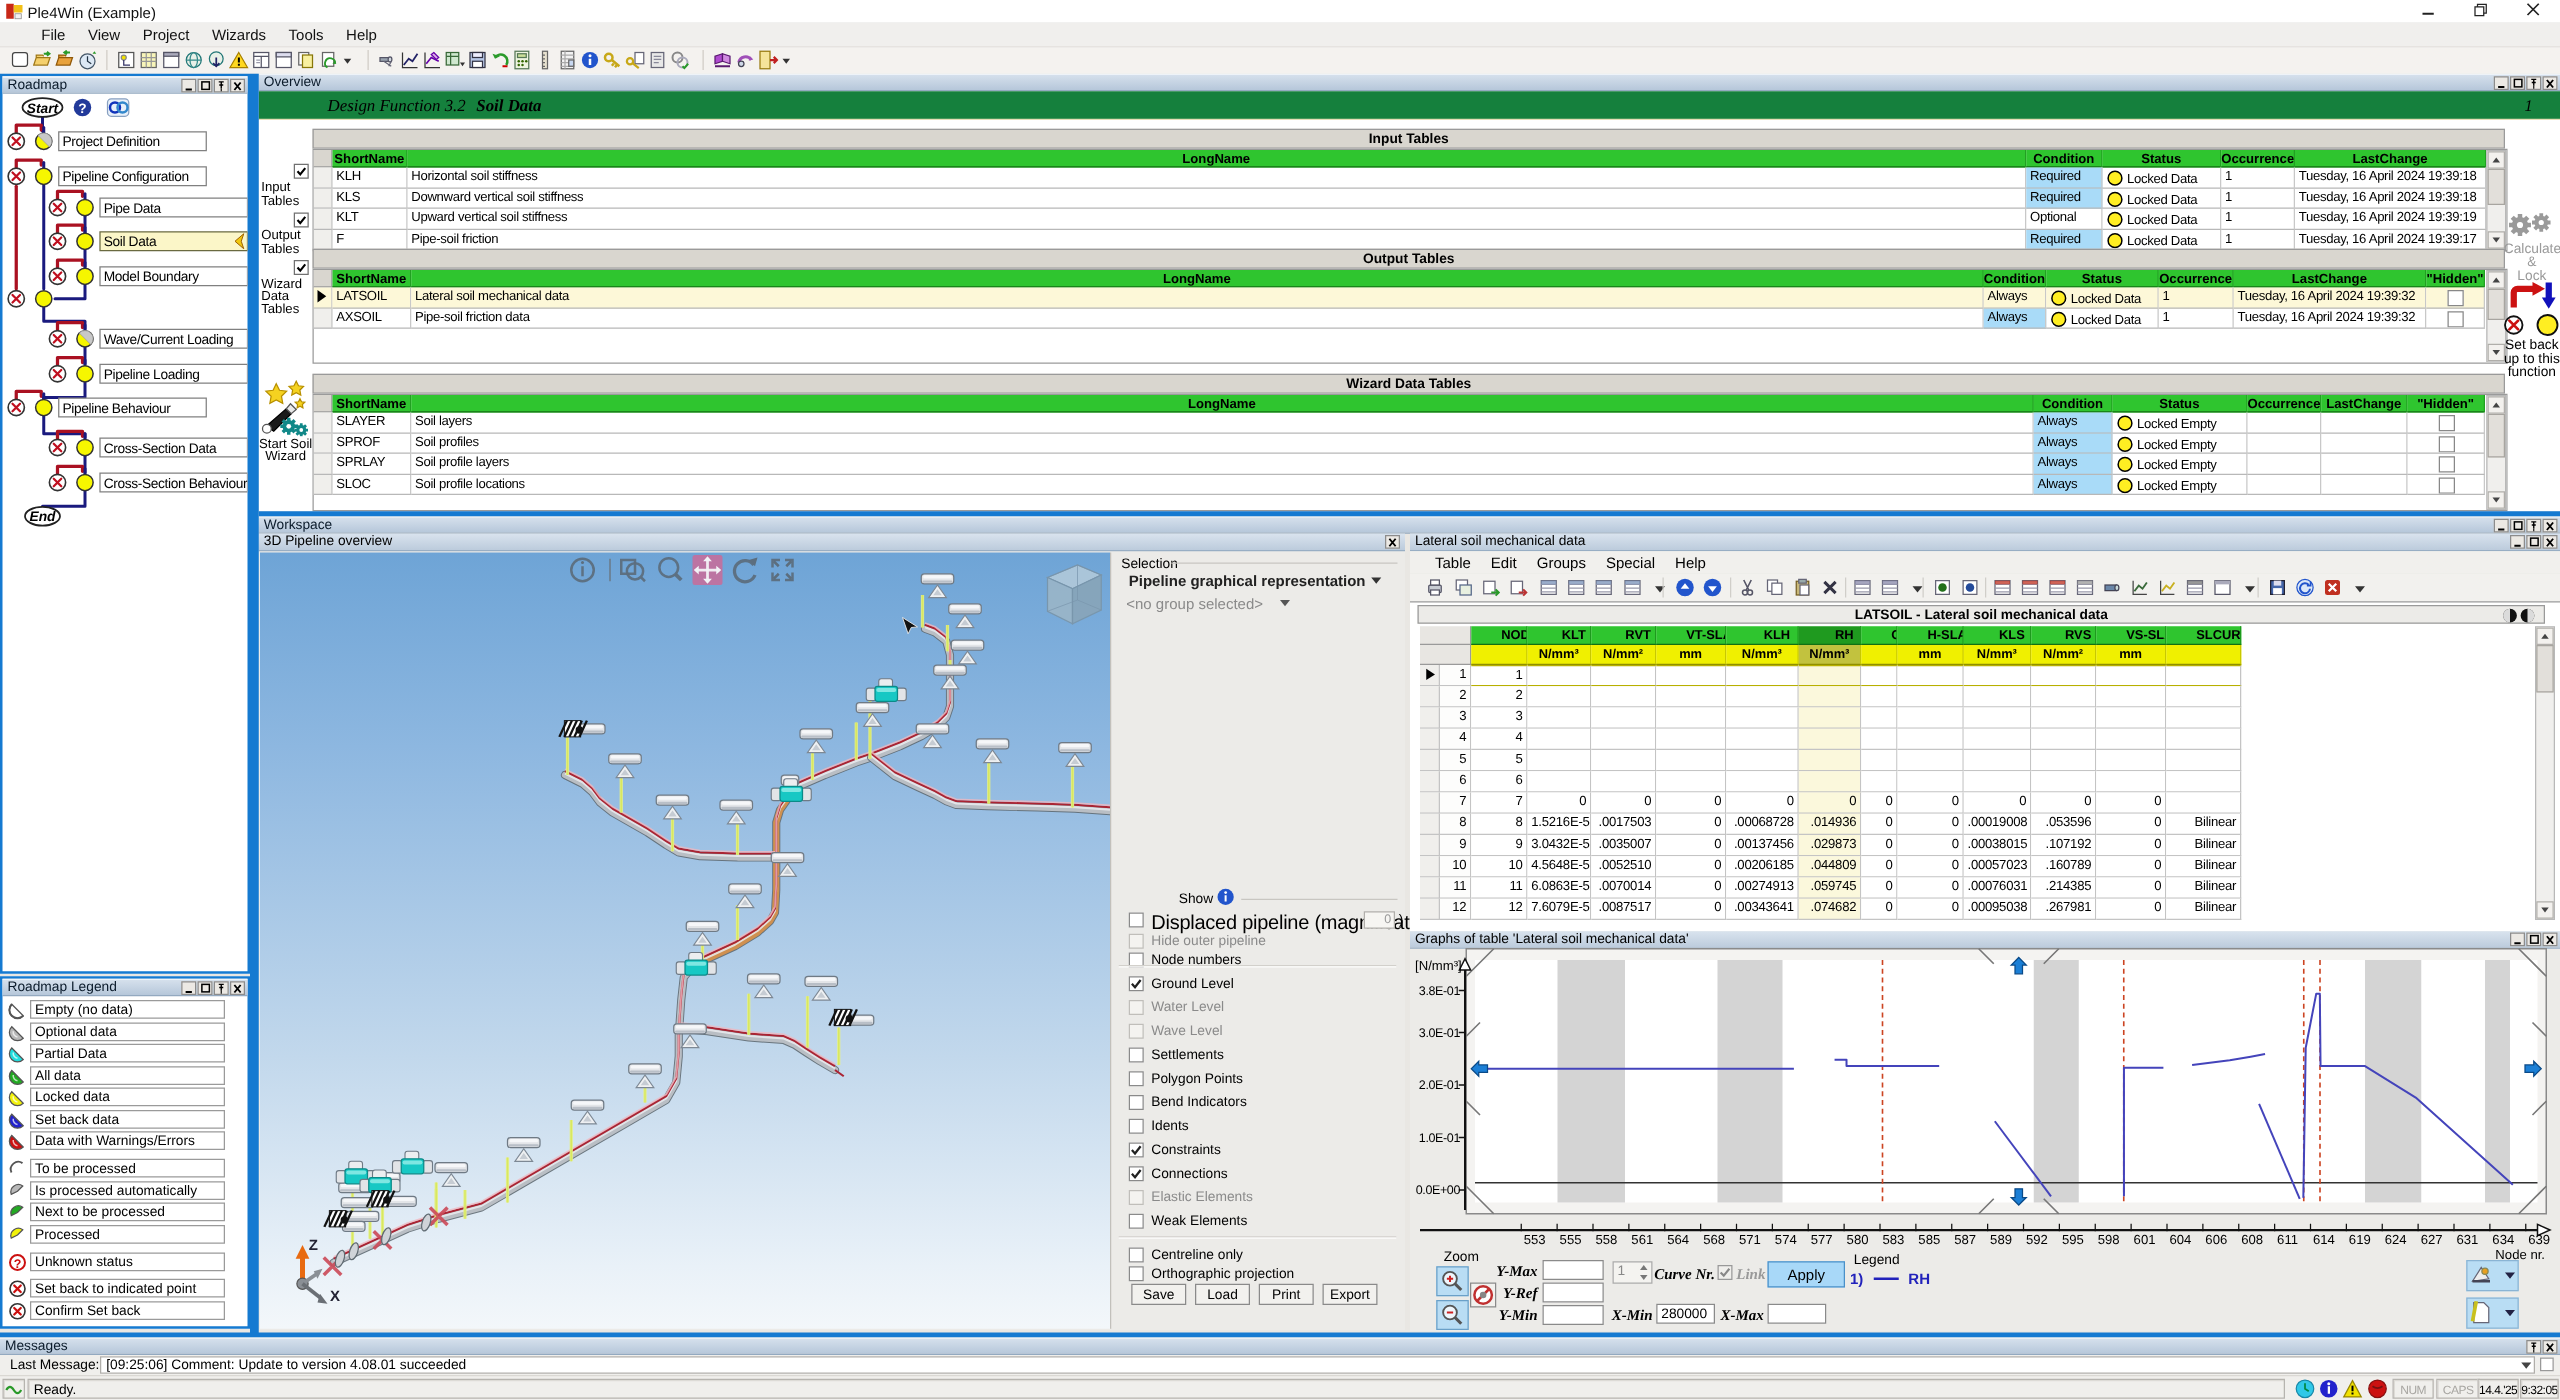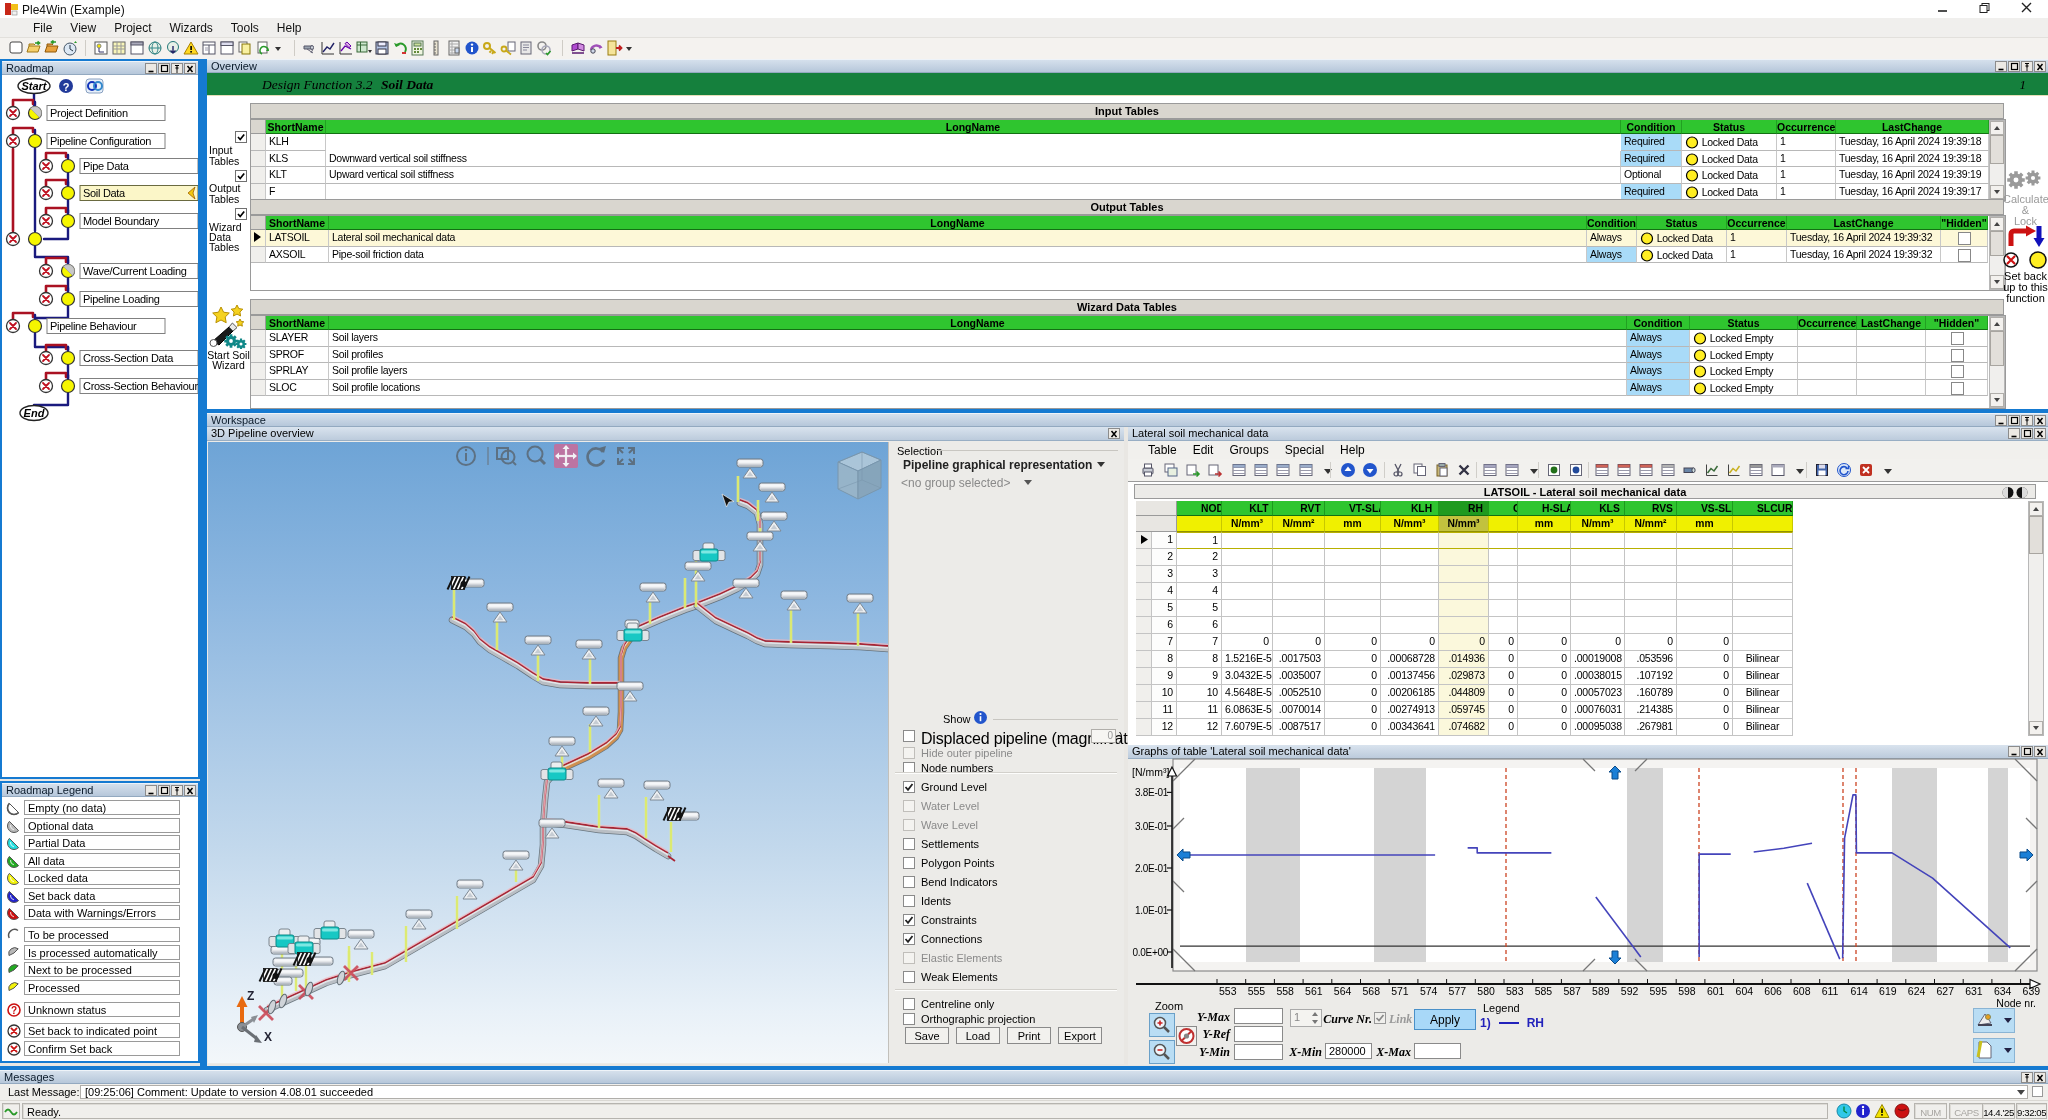--- a/index.html
+++ b/index.html
@@ -71,21 +71,21 @@
 #lat-menu .mitem{font-size:12px;padding:2px 8px;}
 #lat-toolbar{position:absolute;left:0;top:32px;width:920px;height:22px;background:#f2f1ee;border-bottom:1px solid #d8d6d1;}
 #lat-body{position:absolute;left:0;top:54px;width:920px;height:264px;background:#fff;border-top:1px solid #9a9a9a;}
 .lt-titlerow{position:absolute;left:6px;top:2px;width:902px;height:15px;background:#ecebe8;border:1px solid #9a9a9a;box-sizing:border-box;font-weight:bold;text-align:center;font-size:11px;}
 .lt-h{position:absolute;background:#2fc52f;border-right:1px solid #1d9a1d;border-bottom:1px solid #137013;box-sizing:border-box;font-weight:bold;text-align:center;font-size:10.3px;padding-top:2px;white-space:nowrap;overflow:hidden;padding-left:24px;}
 .lt-h.sel{background:#1f9a1f;}
 .lt-u{position:absolute;background:#f0f000;border-right:1px solid #c8c800;border-bottom:1px solid #909000;box-sizing:border-box;font-weight:bold;text-align:center;font-size:10.3px;padding-top:2px;white-space:nowrap;overflow:hidden;}
 .lt-u.sel{background:#c2c23e;}
 .lt-c{position:absolute;background:#fff;border-right:1px solid #c4c4c4;border-bottom:1px solid #c4c4c4;box-sizing:border-box;font-size:10.5px;padding:1px 3px 0 3px;text-align:right;white-space:nowrap;overflow:hidden;letter-spacing:-0.2px;}
 .lt-c.rh{background:#fbf8dc;}
-.lt-c.left{text-align:center;}
+.lt-c.left{text-align:right;}
 
 #graphwin{left:1128px;top:745px;width:920px;height:320px;background:#ecebe8;}
 #gw-title{position:absolute;left:0;top:0;width:920px;height:14px;background:linear-gradient(#d9e3ee,#bccbdc);border-bottom:1px solid #98aec4;box-sizing:border-box;}
 .gctl-label{position:absolute;font-family:"Liberation Serif",serif;font-style:italic;font-weight:bold;font-size:12px;text-align:right;}
 .gctl-input{position:absolute;background:#fff;border:1px solid #8a8a8a;box-sizing:border-box;font-size:11px;padding:1px 3px;}
 
 #messages-title{left:0;top:1070px;width:2048px;}
 #messages-body{left:0;top:1084px;width:2048px;height:16px;background:#f0efec;}
 #statusbar{left:0;top:1100px;width:2048px;height:20px;background:#f0efec;border-top:1px solid #dad8d3;}
 .sunken{position:absolute;border:1px solid #b6b4af;box-shadow:inset 1px 1px 0 #dddbd6;background:#f0efec;box-sizing:border-box;}
@@ -592,20 +592,21 @@
       <div class="ovt-grid" style="top: 16px; width: 1754px; height: 80px;">
         <div class="ovt-hdr" style="left: 0px; top: 0px; width: 15px; height: 14px; background: rgb(217, 214, 207); border-right: 1px solid rgb(154, 154, 154); border-bottom: 1px solid rgb(154, 154, 154);"></div>
         <div class="ovt-hdr" style="left: 15px; top: 0px; width: 60px; height: 14px;">ShortName</div>
         <div class="ovt-hdr" style="left: 75px; top: 0px; width: 1295px; height: 14px;">LongName</div>
         <div class="ovt-hdr" style="left: 1370px; top: 0px; width: 61px; height: 14px;">Condition</div>
         <div class="ovt-hdr" style="left: 1431px; top: 0px; width: 95px; height: 14px;">Status</div>
         <div class="ovt-hdr" style="left: 1526px; top: 0px; width: 59px; height: 14px;">Occurrence</div>
         <div class="ovt-hdr" style="left: 1585px; top: 0px; width: 153px; height: 14px;">LastChange</div>
         <div class="ovt-cell" style="left: 0px; top: 14px; width: 15px; height: 16.5px; padding: 0px; background: rgb(240, 239, 236);"></div>
         <div class="ovt-cell" style="left: 15px; top: 14px; width: 60px; height: 16.5px;">KLH</div>
+        <div class="ovt-cell" style="left: 75px; top: 14px; width: 1295px; height: 16.5px;">Horizontal soil stiffness</div>
         <div class="ovt-cell blue" style="left: 1370px; top: 14px; width: 61px; height: 16.5px;">Required</div>
         <div class="ovt-cell" style="left: 1431px; top: 14px; width: 95px; height: 16.5px;"><svg width="14" height="14" style="vertical-align:-3px">
             <circle cx="7" cy="7.5" r="5.5" fill="#ffee22" stroke="#000" stroke-width="1.2"></circle>
           </svg> <span>Locked Data</span></div>
         <div class="ovt-cell" style="left: 1526px; top: 14px; width: 59px; height: 16.5px;">1</div>
         <div class="ovt-cell" style="left: 1585px; top: 14px; width: 153px; height: 16.5px;">Tuesday, 16 April 2024 19:39:18</div>
         <div class="ovt-cell" style="left: 0px; top: 30.5px; width: 15px; height: 16.5px; padding: 0px; background: rgb(240, 239, 236);"></div>
         <div class="ovt-cell" style="left: 15px; top: 30.5px; width: 60px; height: 16.5px;">KLS</div>
         <div class="ovt-cell" style="left: 75px; top: 30.5px; width: 1295px; height: 16.5px;">Downward vertical soil stiffness</div>
         <div class="ovt-cell blue" style="left: 1370px; top: 30.5px; width: 61px; height: 16.5px;">Required</div>
@@ -618,20 +619,21 @@
         <div class="ovt-cell" style="left: 15px; top: 47px; width: 60px; height: 16.5px;">KLT</div>
         <div class="ovt-cell" style="left: 75px; top: 47px; width: 1295px; height: 16.5px;">Upward vertical soil stiffness</div>
         <div class="ovt-cell" style="left: 1370px; top: 47px; width: 61px; height: 16.5px;">Optional</div>
         <div class="ovt-cell" style="left: 1431px; top: 47px; width: 95px; height: 16.5px;"><svg width="14" height="14" style="vertical-align:-3px">
             <circle cx="7" cy="7.5" r="5.5" fill="#ffee22" stroke="#000" stroke-width="1.2"></circle>
           </svg> <span>Locked Data</span></div>
         <div class="ovt-cell" style="left: 1526px; top: 47px; width: 59px; height: 16.5px;">1</div>
         <div class="ovt-cell" style="left: 1585px; top: 47px; width: 153px; height: 16.5px;">Tuesday, 16 April 2024 19:39:19</div>
         <div class="ovt-cell" style="left: 0px; top: 63.5px; width: 15px; height: 16.5px; padding: 0px; background: rgb(240, 239, 236);"></div>
         <div class="ovt-cell" style="left: 15px; top: 63.5px; width: 60px; height: 16.5px;">F</div>
+        <div class="ovt-cell" style="left: 75px; top: 63.5px; width: 1295px; height: 16.5px;">Pipe-soil friction</div>
         <div class="ovt-cell blue" style="left: 1370px; top: 63.5px; width: 61px; height: 16.5px;">Required</div>
         <div class="ovt-cell" style="left: 1431px; top: 63.5px; width: 95px; height: 16.5px;"><svg width="14" height="14" style="vertical-align:-3px">
             <circle cx="7" cy="7.5" r="5.5" fill="#ffee22" stroke="#000" stroke-width="1.2"></circle>
           </svg> <span>Locked Data</span></div>
         <div class="ovt-cell" style="left: 1526px; top: 63.5px; width: 59px; height: 16.5px;">1</div>
         <div class="ovt-cell" style="left: 1585px; top: 63.5px; width: 153px; height: 16.5px;">Tuesday, 16 April 2024 19:39:17</div>
         <div class="vsb" style="left: 1738px; top: 0px; height: 80px;">
           <div class="sbtn" style="top:0"><svg width="12" height="12">
               <path d="M3 8 L6 4 L9 8 Z" fill="#444"></path>
             </svg></div>

